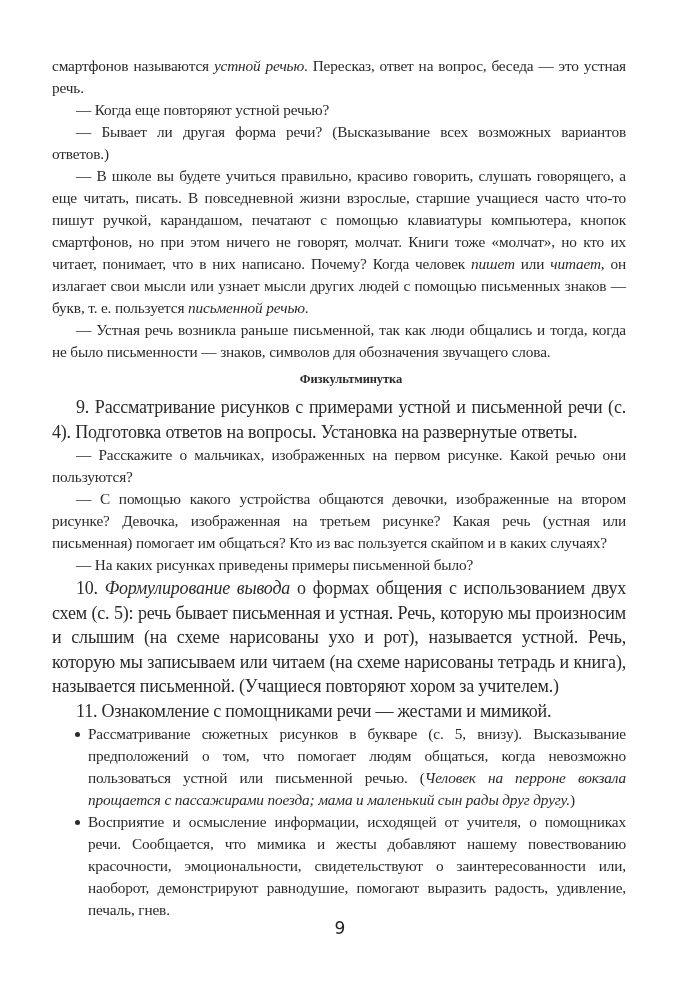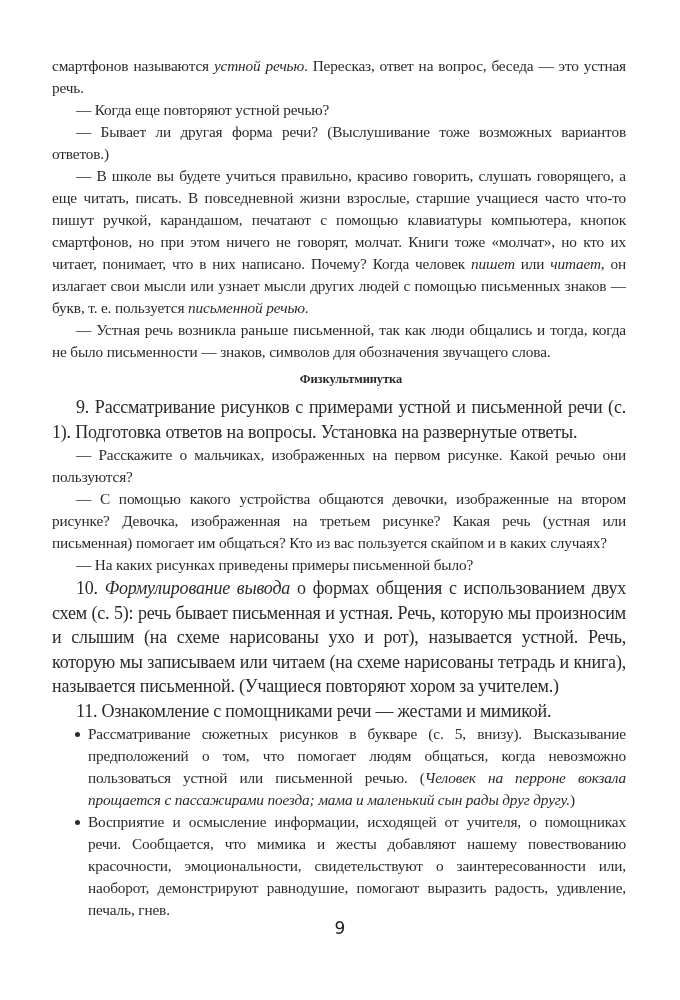--- a/index.html
+++ b/index.html
@@ -84,29 +84,29 @@
   </style>
 </head>
 <body>
 
 <div class="page">
 
   <p class="small"><span>смартфонов называются </span><em>устной речью</em><span>. Пересказ, ответ на вопрос, беседа — это устная речь.</span></p>
 
   <p class="small indent">— Когда еще повторяют устной речью?</p>
 
-  <p class="small indent">— Бывает ли другая форма речи? (Выслушивание тоже возможных вариантов ответов.)</p>
+  <p class="small indent">— Бывает ли другая форма речи? (Высказывание всех возможных вариантов ответов.)</p>
 
   <p class="small indent"><span>— В школе вы будете учиться правильно, красиво говорить, слушать говорящего, а еще читать, писать. В повседневной жизни взрослые, старшие учащиеся часто что-то пишут ручкой, карандашом, печатают с помощью клавиатуры компьютера, кнопок смартфонов, но при этом ничего не говорят, молчат. Книги тоже «молчат», но кто их читает, понимает, что в них написано. Почему? Когда человек </span><em>пишет</em><span> или </span><em>читает</em><span>, он излагает свои мысли или узнает мысли других людей с помощью письменных знаков — букв, т. е. пользуется </span><em>письменной речью</em><span>.</span></p>
 
   <p class="small indent">— Устная речь возникла раньше письменной, так как люди общались и тогда, когда не было письменности — знаков, символов для обозначения звучащего слова.</p>
 
   <div class="heading">Физкультминутка</div>
 
-  <p class="large indent">9. Рассматривание рисунков с примерами устной и письменной речи (с. 1). Подготовка ответов на вопросы. Установка на развернутые ответы.</p>
+  <p class="large indent">9. Рассматривание рисунков с примерами устной и письменной речи (с. 4). Подготовка ответов на вопросы. Установка на развернутые ответы.</p>
   <p class="small indent">— Расскажите о мальчиках, изображенных на первом рисунке. Какой речью они пользуются?</p>
   <p class="small indent">— С помощью какого устройства общаются девочки, изображенные на втором рисунке? Девочка, изображенная на третьем рисунке? Какая речь (устная или письменная) помогает им общаться? Кто из вас пользуется скайпом и в каких случаях?</p>
   <p class="small indent">— На каких рисунках приведены примеры письменной было?</p>
 
   <p class="large indent"><span>10. </span><em>Формулирование вывода</em><span> о формах общения с использованием двух схем (с. 5): речь бывает письменная и устная. Речь, которую мы произносим и слышим (на схеме нарисованы ухо и рот), называется устной. Речь, которую мы записываем или читаем (на схеме нарисованы тетрадь и книга), называется письменной. (Учащиеся повторяют хором за учителем.)</span></p>
 
   <p class="large indent">11. Ознакомление с помощниками речи — жестами и мимикой.</p>
 
   <ul class="bullets small">
     <li>

